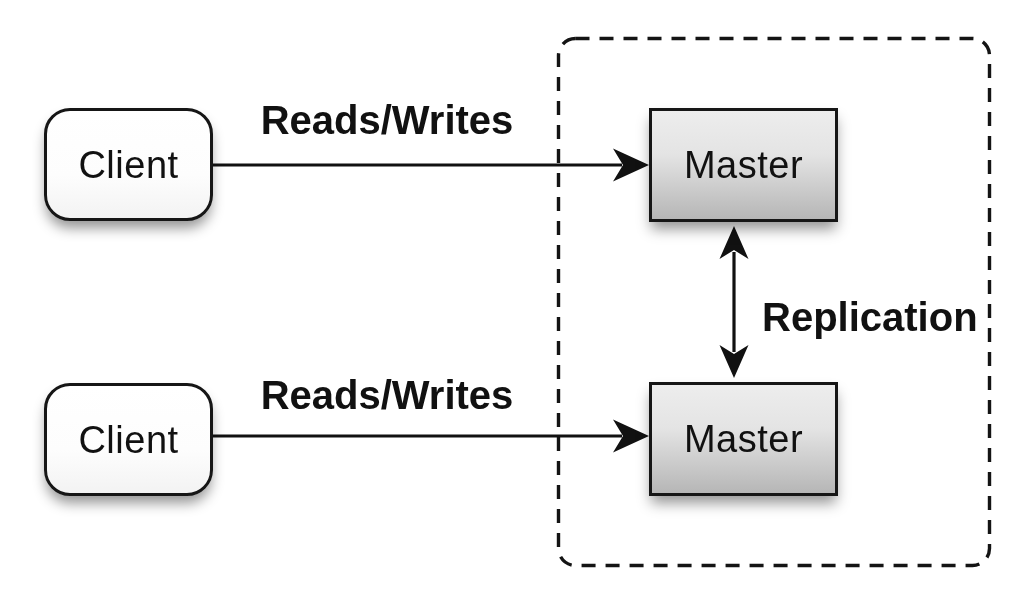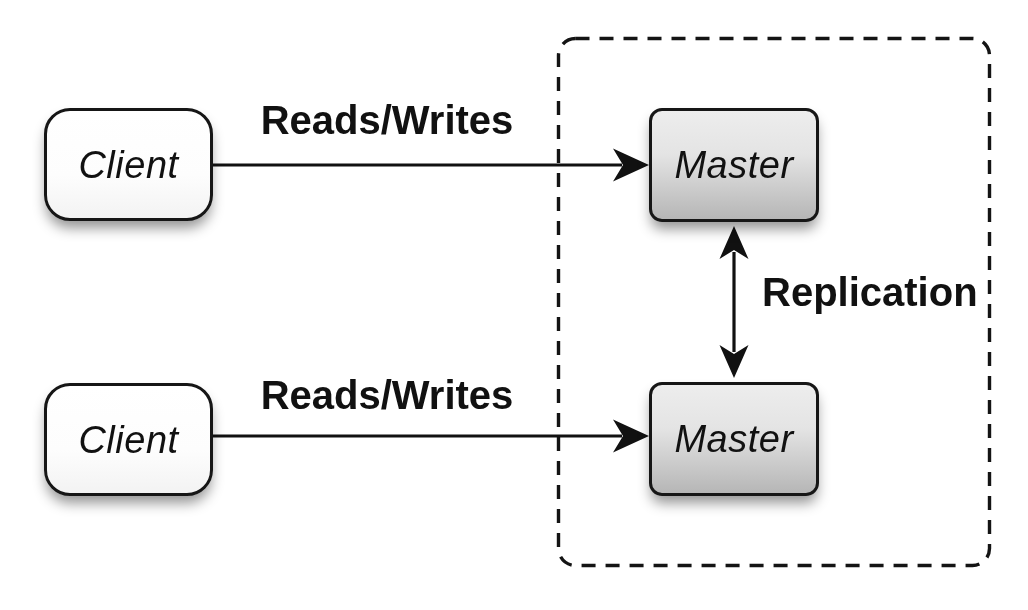--- a/index.html
+++ b/index.html
@@ -26,37 +26,36 @@
     position: absolute;
     box-sizing: border-box;
     display: flex;
     align-items: center;
     justify-content: center;
     border: 3px solid #161616;
     color: #111111;
     font-size: 38px;
     line-height: 1;
     letter-spacing: 0.5px;
-    font-style: italic;
   }
   .node-client {
     left: 44px;
     width: 169px;
     height: 113px;
     border-radius: 26px;
     background: linear-gradient(180deg, #ffffff 0%, #fdfdfd 60%, #f3f3f3 100%);
     box-shadow: 0 9px 13px -2px rgba(0, 0, 0, 0.42);
   }
   .node-client-top { top: 108px; }
   .node-client-bottom { top: 383px; }
   .node-master {
     left: 649px;
-    width: 170px;
+    width: 189px;
     height: 114px;
-    border-radius: 13px;
+    border-radius: 0;
     background: linear-gradient(180deg, #ededed 0%, #e4e4e4 40%, #b6b6b6 100%);
     box-shadow: 0 9px 13px -2px rgba(0, 0, 0, 0.42);
   }
   .node-master-top { top: 108px; }
   .node-master-bottom { top: 382px; }
   .edge-label {
     position: absolute;
     color: #111111;
     font-size: 40px;
     line-height: 1.18;
@@ -70,21 +69,21 @@
     text-align: center;
   }
   .edge-label-rw-bottom {
     left: 237px;
     width: 300px;
     top: 372px;
     text-align: center;
   }
   .edge-label-replication {
     left: 762px;
-    top: 269px;
+    top: 294px;
   }
 </style>
 </head>
 <body>
 
 <div class="canvas">
 
   <svg class="layer-svg" viewBox="0 0 1028 610" xmlns="http://www.w3.org/2000/svg">
 
     <rect x="558.5" y="38.5" width="431" height="527" rx="17" ry="17" fill="none" stroke="#141414" stroke-width="3.4" stroke-dasharray="14 10"></rect>

